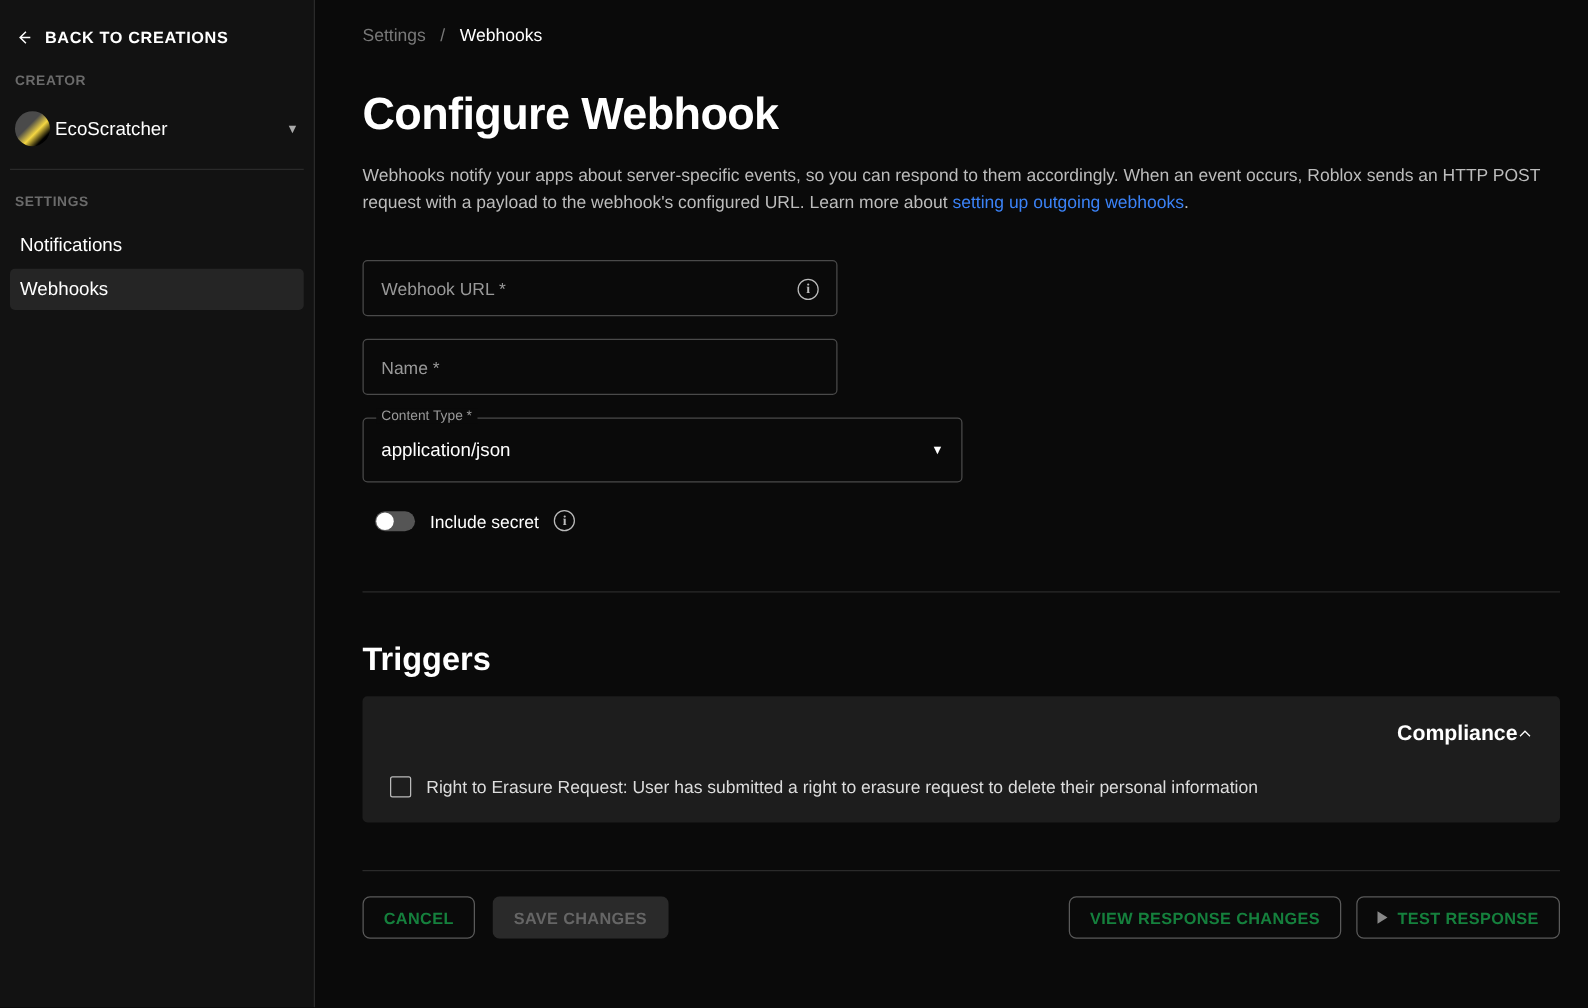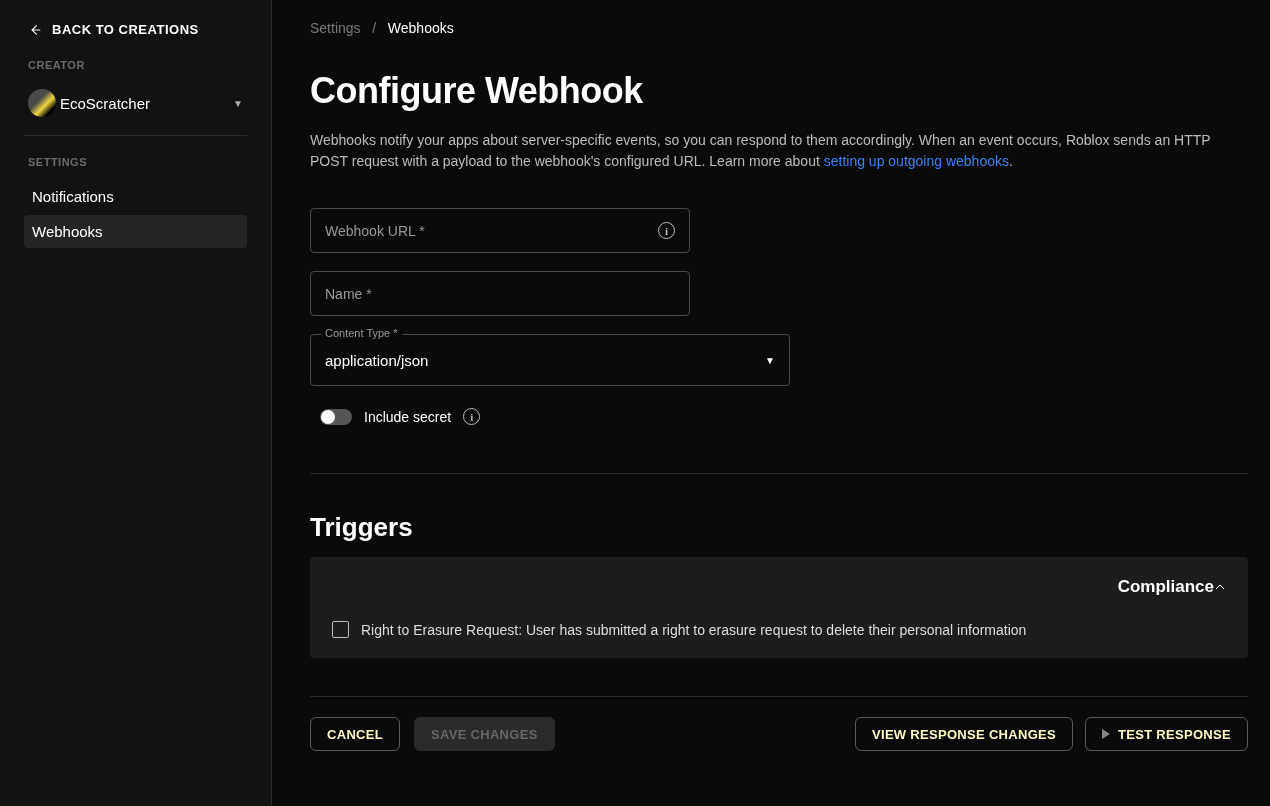--- a/index.html
+++ b/index.html
@@ -1,17 +1,17 @@
 <!DOCTYPE html>
 <html><head>
 <meta charset="utf-8">
 <style>
 *{box-sizing:border-box;margin:0;padding:0}
 body{background:#0a0a0a;color:#fff;font-family:"Segoe UI",Arial,sans-serif;font-size:14px;width:1270px;height:806px;overflow:hidden;display:flex}
-.sidebar{width:272px;background:#121212;border-right:1px solid #2a2a2a;padding:0 24px;flex-shrink:0}
+.sidebar{width:252px;background:#121212;border-right:1px solid #2a2a2a;padding:0 8px;flex-shrink:0}
 .back-link{display:flex;align-items:center;gap:10px;padding:22px 0 22px 4px;cursor:pointer;font-weight:700;font-size:13px;letter-spacing:.5px}
 .arrow-left-icon{width:14px;height:14px;stroke:#fff;stroke-width:2;fill:none}
 .section-label{color:#6b6b6b;font-size:11px;font-weight:700;letter-spacing:.5px;margin-bottom:12px;padding-left:4px}
 .creator-row{display:flex;align-items:center;gap:4px;padding:6px 4px 18px;border-bottom:1px solid #2a2a2a;margin-bottom:20px;cursor:pointer}
 .avatar{width:28px;height:28px;border-radius:50%;background:linear-gradient(135deg,#4a4a4a 40%,#f5d742 60%,#000 80%);flex-shrink:0}
 .creator-name{flex:1;font-size:15px}
 .caret-down{font-size:10px;color:#aaa}
 .nav-item{padding:8px 8px;border-radius:4px;cursor:pointer;font-size:15px;margin-bottom:2px}
 .nav-item.active{background:#252525}
 .main{flex:1;padding:20px 22px 0 38px;overflow-y:auto}
@@ -31,26 +31,26 @@
 .toggle-row{display:flex;align-items:flex-end;gap:12px;padding:4px 10px 0;margin-bottom:48px}
 .toggle{width:32px;height:16px;background:#555;border-radius:10px;position:relative;cursor:pointer}
 .toggle-knob{width:14px;height:14px;background:#fff;border-radius:50%;position:absolute;top:1px;left:1px}
 .divider{border:none;border-top:1px solid #2a2a2a;margin-bottom:38px}
 .section-title{font-size:26px;font-weight:800;margin-bottom:14px}
 .section-sub{color:#bcbcbc;margin-bottom:28px}
 .trigger-panel{background:#1d1d1d;border-radius:4px;padding:20px 22px}
 .panel-header{display:flex;align-items:center;justify-content:flex-end;margin-bottom:24px;cursor:pointer}
 .panel-title{font-size:17px;font-weight:700}
 .chevron-up{width:12px;height:12px;stroke:#fff;stroke-width:2;fill:none}
-.checkbox-row{display:flex;align-items:center;gap:12px}
+.checkbox-row{display:flex;align-items:flex-start;gap:12px}
 .checkbox{width:17px;height:17px;border:1.5px solid #bbb;border-radius:2px;cursor:pointer;flex-shrink:0}
 .checkbox-label{color:#ddd}
 .footer-divider{border:none;border-top:1px solid #2a2a2a;margin-top:38px}
 .footer{display:flex;align-items:center;padding:20px 0;gap:14px}
-.btn{height:34px;padding:0 16px;border-radius:6px;font-size:13px;font-weight:700;letter-spacing:.3px;cursor:pointer;display:inline-flex;align-items:center;gap:8px;border:1px solid transparent;background:transparent;color:#fef9c3}
+.btn{height:34px;padding:0 16px;border-radius:6px;font-size:13px;font-weight:700;letter-spacing:.3px;cursor:pointer;display:inline-flex;align-items:center;gap:8px;border:1px solid transparent;background:transparent;color:#15803d}
 .btn-outline{border-color:#5a5a5a}
 .btn-disabled{background:#2a2a2a;color:#666;cursor:not-allowed}
 .footer-right{margin-left:auto;display:flex;gap:12px}
 .play-icon{width:0;height:0;border-left:8px solid #888;border-top:5px solid transparent;border-bottom:5px solid transparent}
 </style>
 </head>
 <body>
 
 <aside class="sidebar">
   <div class="back-link">

